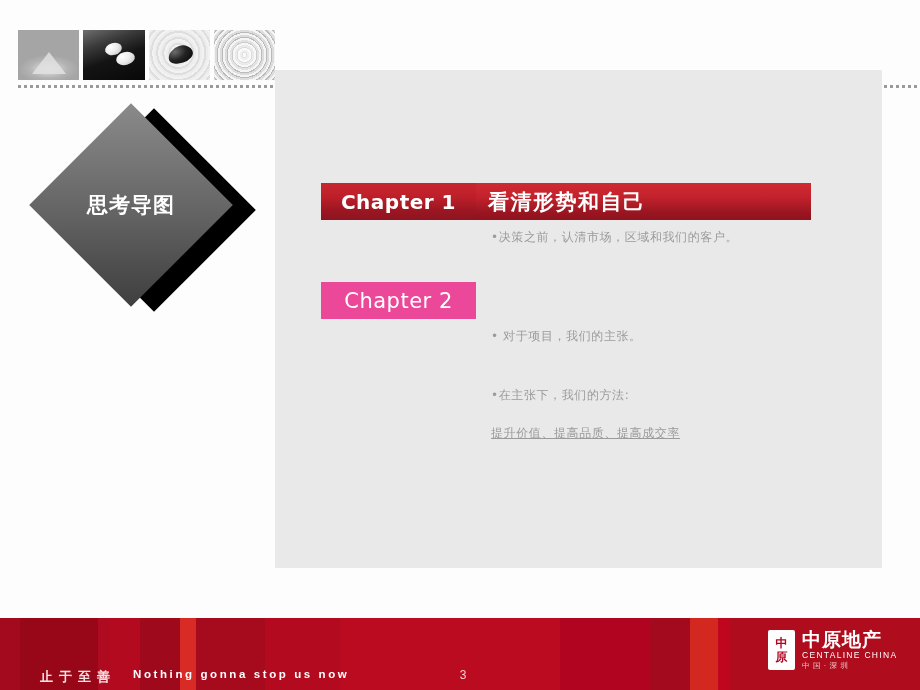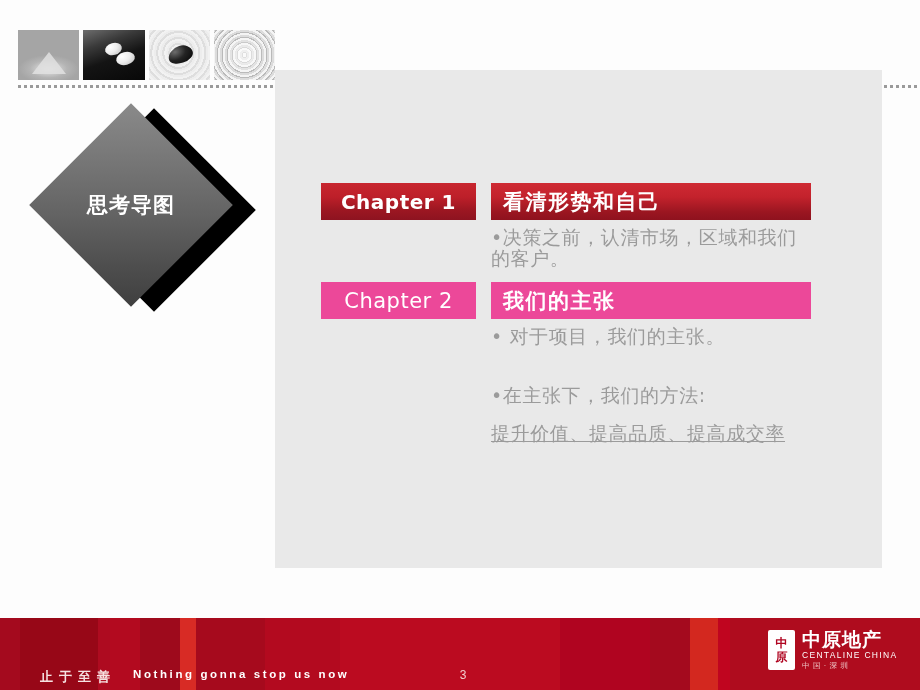--- a/index.html
+++ b/index.html
@@ -167,21 +167,20 @@
 
   
   .chapter {
     position: absolute;
     left: 321px;
     width: 490px;
   }
   .chapter-head {
     display: flex;
     align-items: flex-start;
-    gap: 15px;
   }
   .chapter-tag {
     width: 155px;
     height: 37px;
     flex: 0 0 155px;
     display: flex;
     align-items: center;
     justify-content: center;
     color: #ffffff;
     font-size: 20px;
@@ -215,21 +214,21 @@
   .tag-grey {
     font-family: "DejaVu Sans", "Liberation Sans", sans-serif;
     font-weight: normal;
     font-size: 21px;
     letter-spacing: 0.5px;
   }
   .chapter-body {
     margin-left: 170px;
     padding-top: 7px;
     color: #9b9b9b;
-    font-size: 19px;
+    font-size: 12px;
     line-height: 21px;
     letter-spacing: 0.6px;
     font-family: "DejaVu Sans", "Liberation Sans", sans-serif;
   }
   .chapter-body p { margin: 0; }
   .chapter-body p + p { margin-top: 17px; text-decoration: underline; }
 
   #chapter-1 { top: 183px; }
   #chapter-2 { top: 282px; }
   #chapter-3 { top: 378px; }
@@ -379,21 +378,20 @@
       <div class="chapter-title title-red">看清形势和自己</div>
     </div>
     <div class="chapter-body">
       <p>•决策之前，认清市场，区域和我们的客户。</p>
     </div>
   </div>
 
   <div class="chapter" id="chapter-2">
     <div class="chapter-head">
       <div class="chapter-tag tag-grey">Chapter 2</div>
-      <div class="chapter-title title-grey">我们的主张</div>
     </div>
     <div class="chapter-body">
       <p>• 对于项目，我们的主张。</p>
     </div>
   </div>
 
   <div class="chapter" id="chapter-3">
     <div class="chapter-body">
       <p>•在主张下，我们的方法:</p>
       <p>提升价值、提高品质、提高成交率</p>

